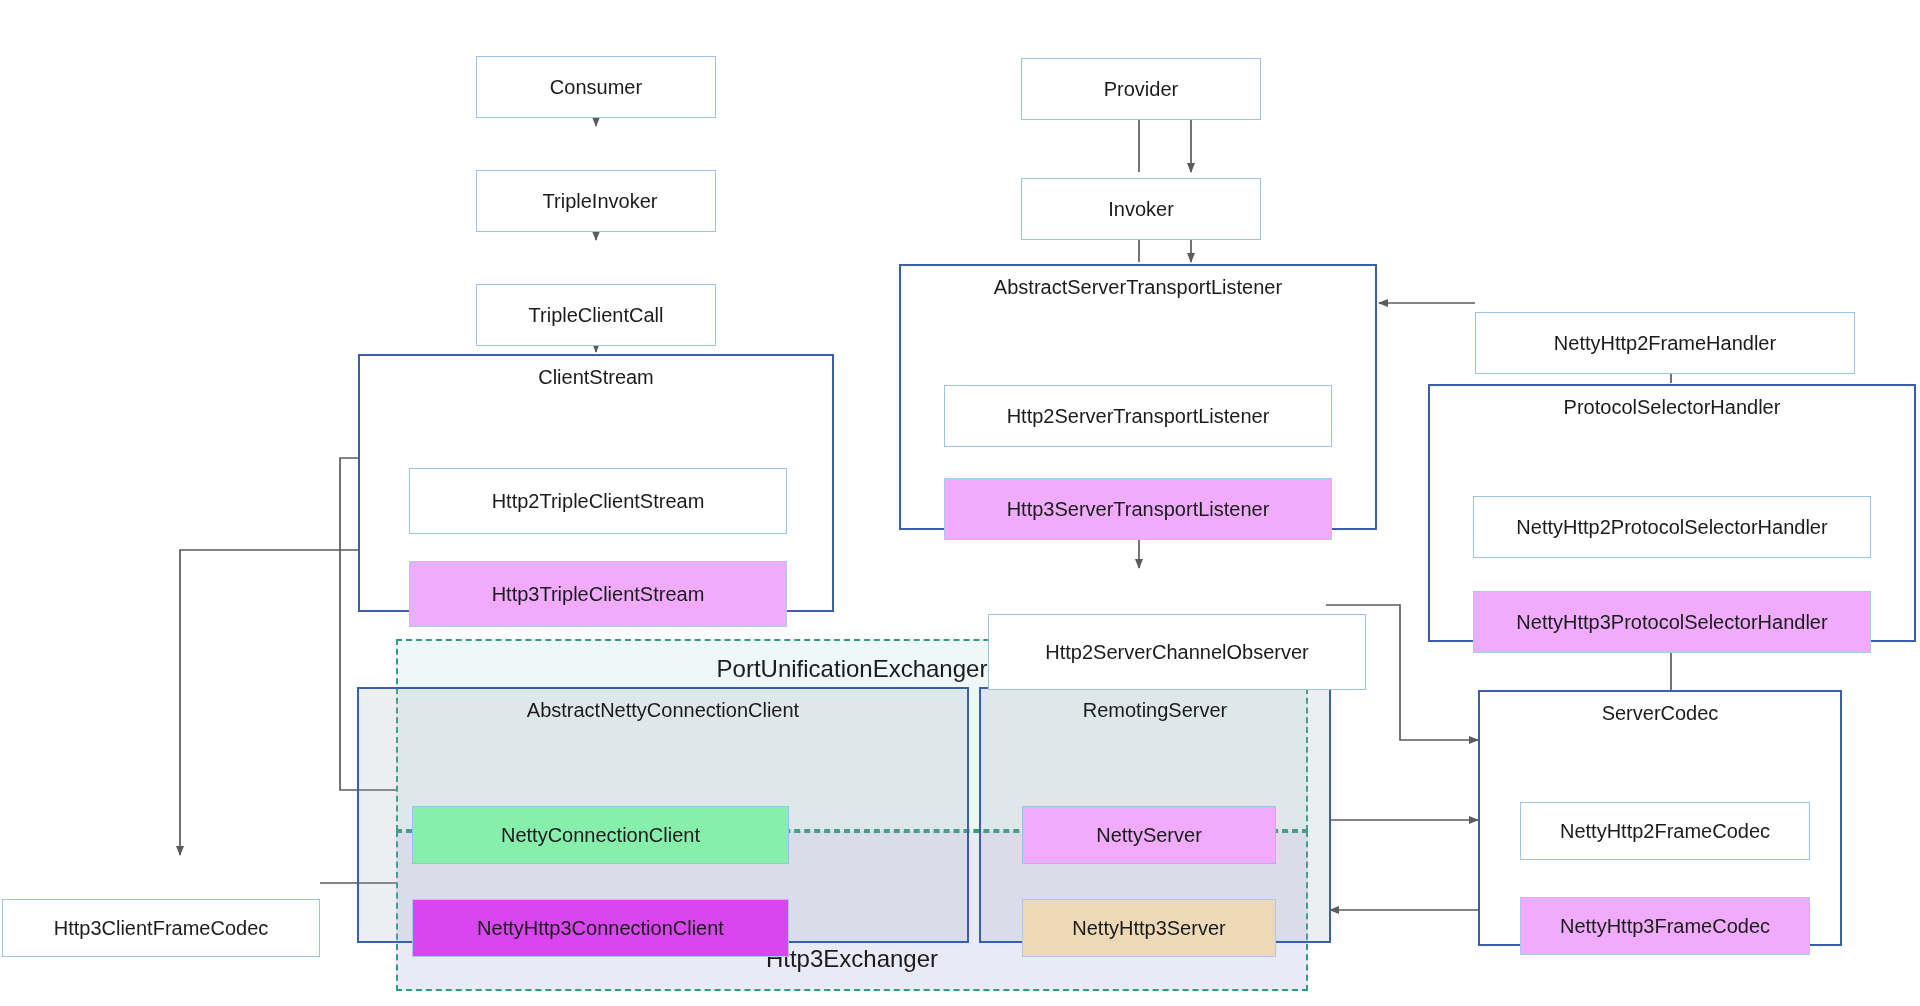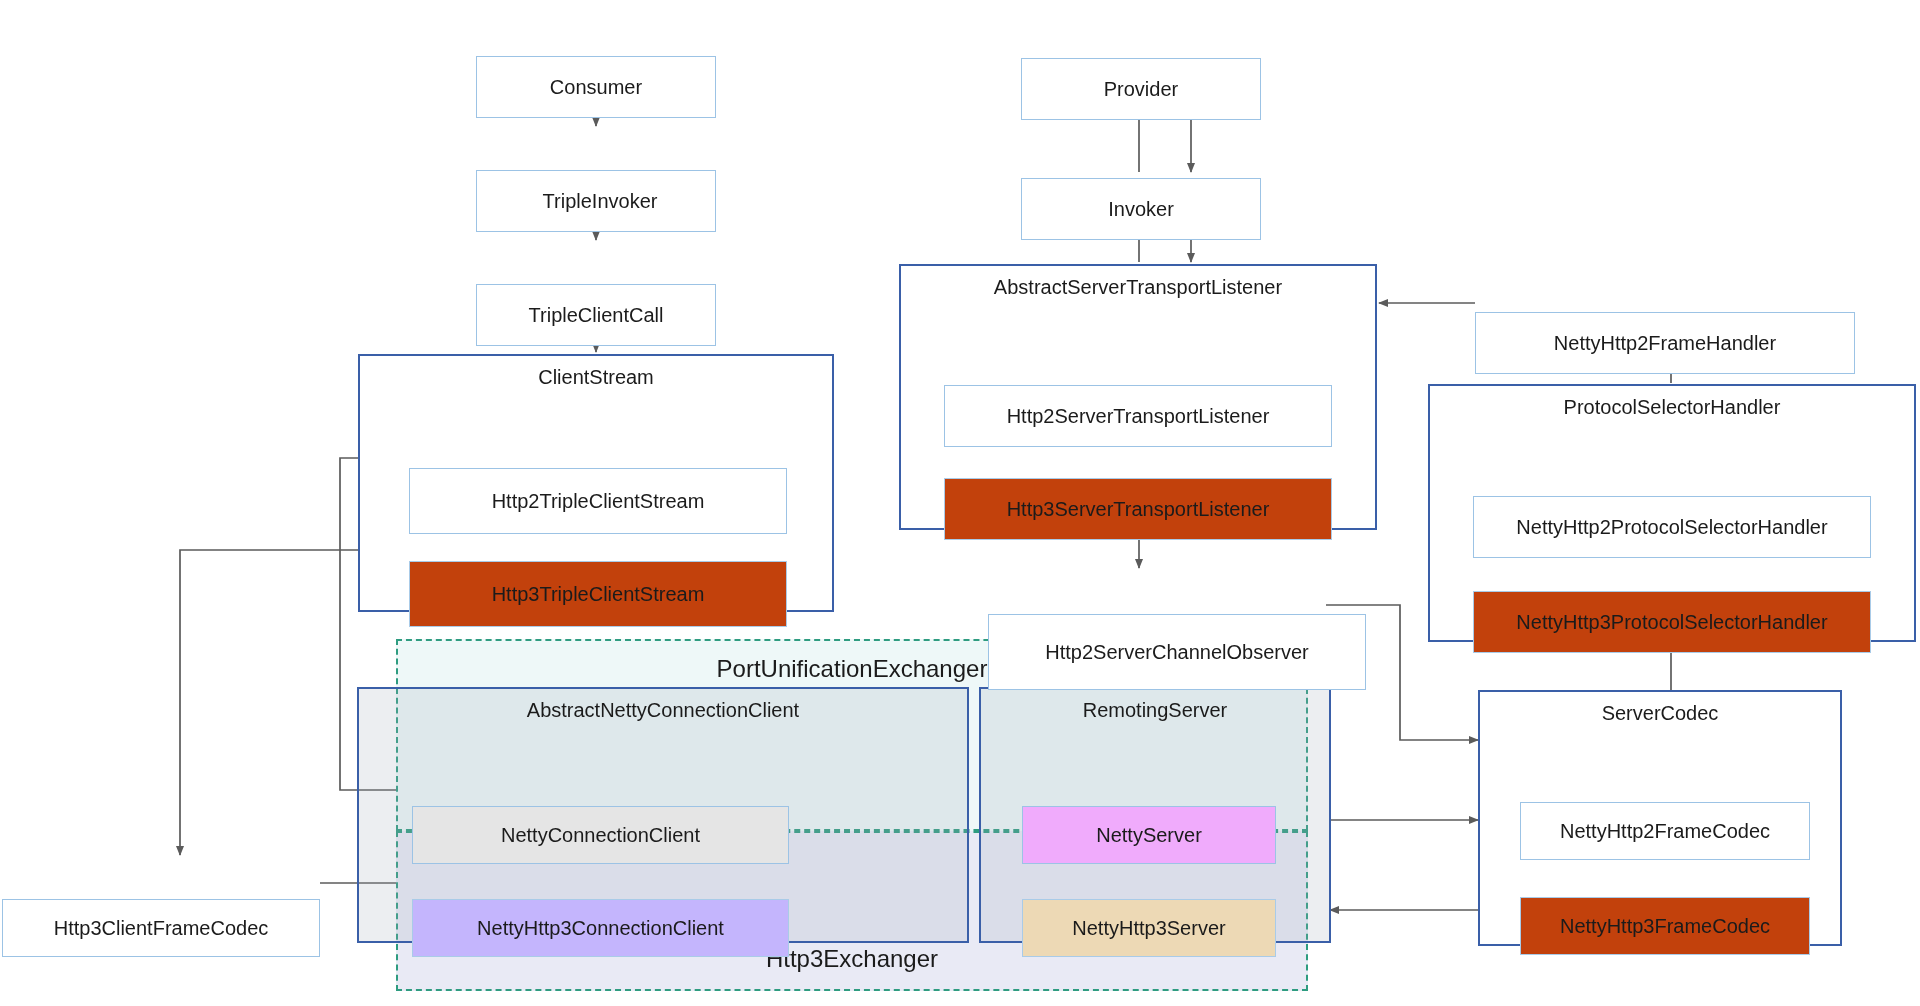--- a/index.html
+++ b/index.html
@@ -15,21 +15,21 @@
     position:absolute;box-sizing:border-box;
     display:flex;align-items:center;justify-content:center;
     text-align:center;line-height:1.15;
   }
   
   .leaf{
     background:#ffffff;border:1.6px solid #9cc3e5;
     font-size:20px;color:#1b1b1b;margin-top:44px;
   }
   
-  .leaf.hl{ background:#c2410c; border:1.6px solid #a9cbe8; }
+  .leaf.hl{ background:#f0abfc; border:1.6px solid #a9cbe8; }
   
   .group{
     background:transparent;border:2.2px solid #3a5fa8;
     display:block;
   }
   .group > .gtitle{
     position:absolute;left:0;right:0;top:10px;
     text-align:center;font-size:20px;color:#1b1b1b;
   }
 
@@ -183,29 +183,29 @@
   <div class="shade z2" style="left:979px;top:687px;width:352px;height:256px;"></div>
 
   <div class="node group z3" style="left:357px;top:687px;width:612px;height:256px;background:transparent;">
     <div class="gtitle">AbstractNettyConnectionClient</div>
   </div>
 
   <div class="node group z3" style="left:979px;top:687px;width:352px;height:256px;background:transparent;">
     <div class="gtitle">RemotingServer</div>
   </div>
 
-  <div class="node leaf z5" style="left:412px;top:762px;width:377px;height:58px;background:#e5e5e5;">
+  <div class="node leaf z5" style="left:412px;top:762px;width:377px;height:58px;background:#86efac;">
     <span>NettyConnectionClient</span>
   </div>
 
   <div class="node leaf z5" style="left:1022px;top:762px;width:254px;height:58px;background:#f0abfc;">
     <span>NettyServer</span>
   </div>
 
-  <div class="node leaf hl z5" style="left:412px;top:855px;width:377px;height:58px;background:#c4b5fd;">
+  <div class="node leaf hl z5" style="left:412px;top:855px;width:377px;height:58px;background:#d946ef;">
     <span>NettyHttp3ConnectionClient</span>
   </div>
 
   <div class="node leaf hl z5" style="left:1022px;top:855px;width:254px;height:58px;background:#edd9b5;">
     <span>NettyHttp3Server</span>
   </div>
 
 </div>
 
 </body></html>

